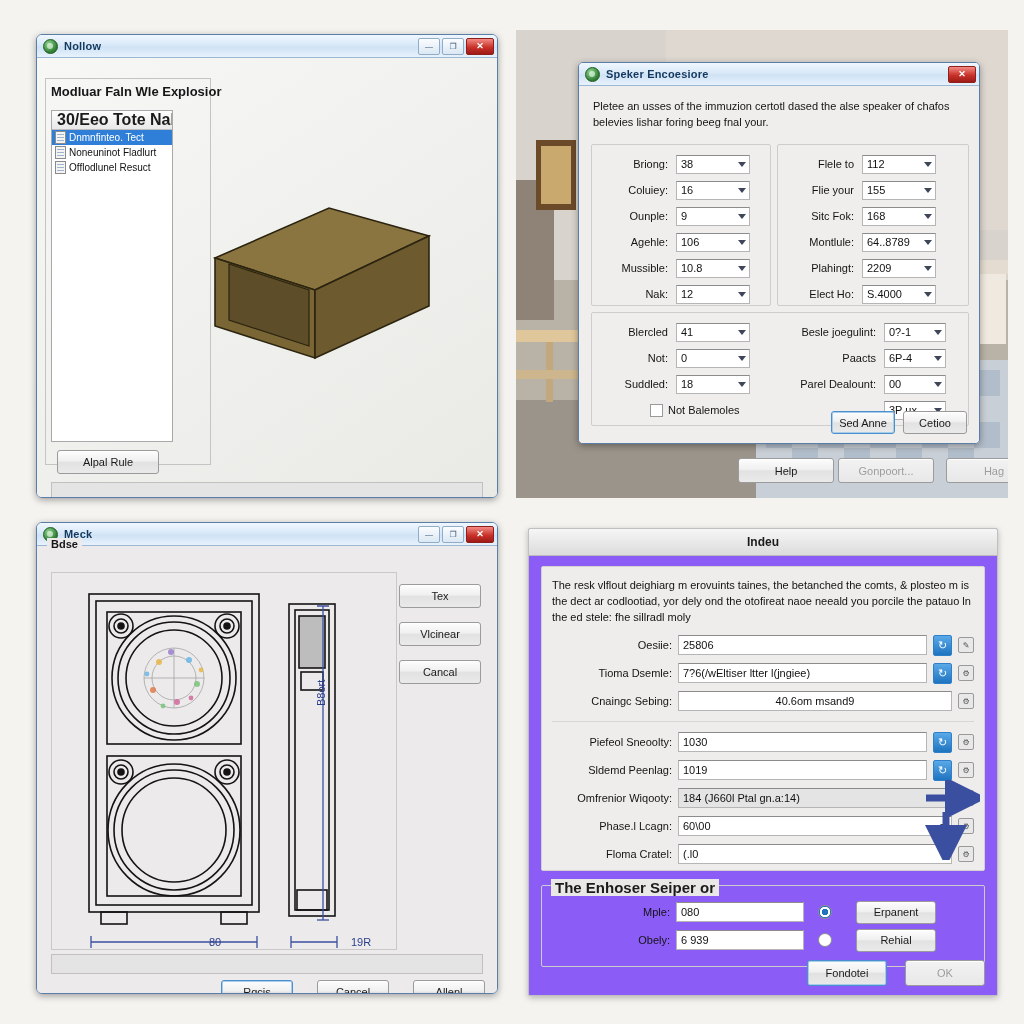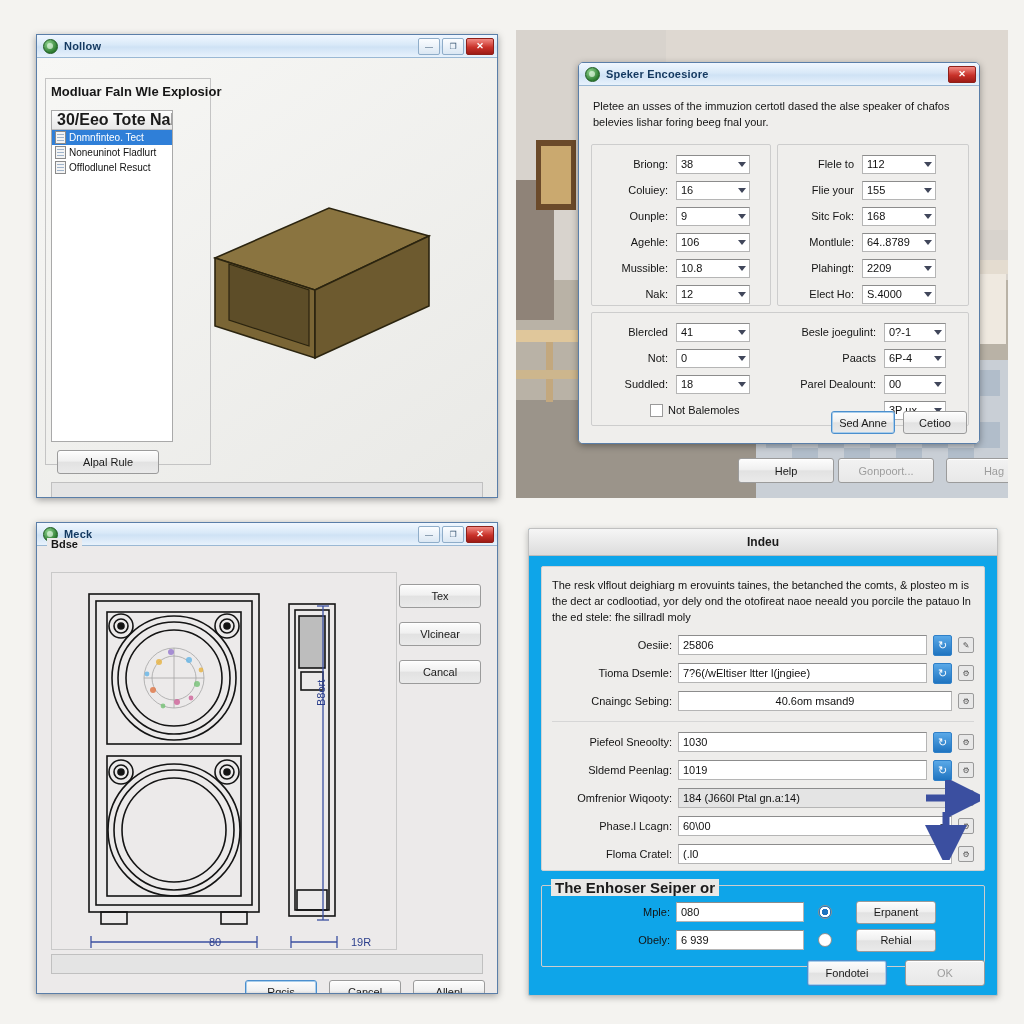--- a/index.html
+++ b/index.html
@@ -9,21 +9,21 @@
     font-family:"Liberation Sans", sans-serif;
     -webkit-font-smoothing:antialiased;
   }
   .collage{position:relative;width:1024px;height:1024px;background:#f4f3f0;}
 
   
   .win{
     position:absolute;
     background:linear-gradient(180deg,#eef4fb 0%,#e6eef7 100%);
     border:1px solid #5a7ea8;
-    border-radius:0;
+    border-radius:6px;
     box-shadow:0 2px 7px rgba(0,0,0,.35);
     overflow:hidden;
   }
   .titlebar{
     height:22px;
     background:linear-gradient(180deg,#f0f7ff 0%,#d9e9f8 45%,#cfe2f5 55%,#e8f2fc 100%);
     border-bottom:1px solid #9ab8d4;
     display:flex;align-items:center;
     padding:0 3px 0 6px;
     font-size:11px;color:#13385f;
@@ -129,27 +129,27 @@
   .p2-outer-foot .btn{position:absolute;height:23px;width:94px;top:10px;}
 
   
   #p3{left:36px;top:522px;width:460px;height:470px;}
   #p3 .winbody{background:#eceaea;padding:0;}
   .p3-grp{position:absolute;left:14px;top:26px;width:344px;height:376px;border:1px solid #c9c9c9;}
   .p3-grp-t{position:absolute;top:-8px;left:10px;background:#eceaea;padding:0 4px;font-size:11px;font-weight:bold;color:#161616;}
   .p3-btns{position:absolute;right:16px;top:38px;display:flex;flex-direction:column;gap:14px;}
   .p3-btns .btn{width:80px;height:22px;}
   .p3-statusbar{position:absolute;left:14px;right:14px;top:408px;height:18px;background:#e4e4e4;border:1px solid #c0c0c0;}
-  .p3-foot{position:absolute;right:12px;top:434px;display:flex;gap:12px;}
+  .p3-foot{position:absolute;right:12px;top:434px;display:flex;gap:24px;}
   .p3-foot .btn{width:70px;height:22px;}
   .dimtxt{position:absolute;font-size:11px;color:#2b3e8c;font-family:"Liberation Sans",sans-serif;}
 
   
   #p4{position:absolute;left:528px;top:528px;width:468px;height:466px;
-      background:#0ea5e9;border:1px solid #c0c0c0;border-radius:2px;box-shadow:0 2px 6px rgba(0,0,0,.25);overflow:hidden;}
+      background:#8b5cf6;border:1px solid #c0c0c0;border-radius:2px;box-shadow:0 2px 6px rgba(0,0,0,.25);overflow:hidden;}
   .p4-title{height:26px;background:linear-gradient(180deg,#f6f6f6,#dcdcdc);border-bottom:1px solid #bbb;
             display:flex;align-items:center;justify-content:center;font-size:12px;font-weight:bold;color:#1b1b1b;}
   .p4-body{position:relative;height:calc(100% - 26px);padding:10px 12px;box-sizing:border-box;}
   .p4-card{background:#eeedeb;border:1px solid #d2d2d2;border-radius:2px;padding:10px 10px 0;}
   .p4-desc{font-size:11px;color:#121212;line-height:16px;margin-bottom:8px;}
   .p4-row{display:flex;align-items:center;height:24px;margin-bottom:4px;gap:6px;}
   .p4-row .lbl{flex:none;text-align:right;}
   .p4-row .field{height:20px;flex:1;}
   .sp-btn{
     width:17px;height:19px;flex:none;border:1px solid #2f80c8;border-radius:2px;

